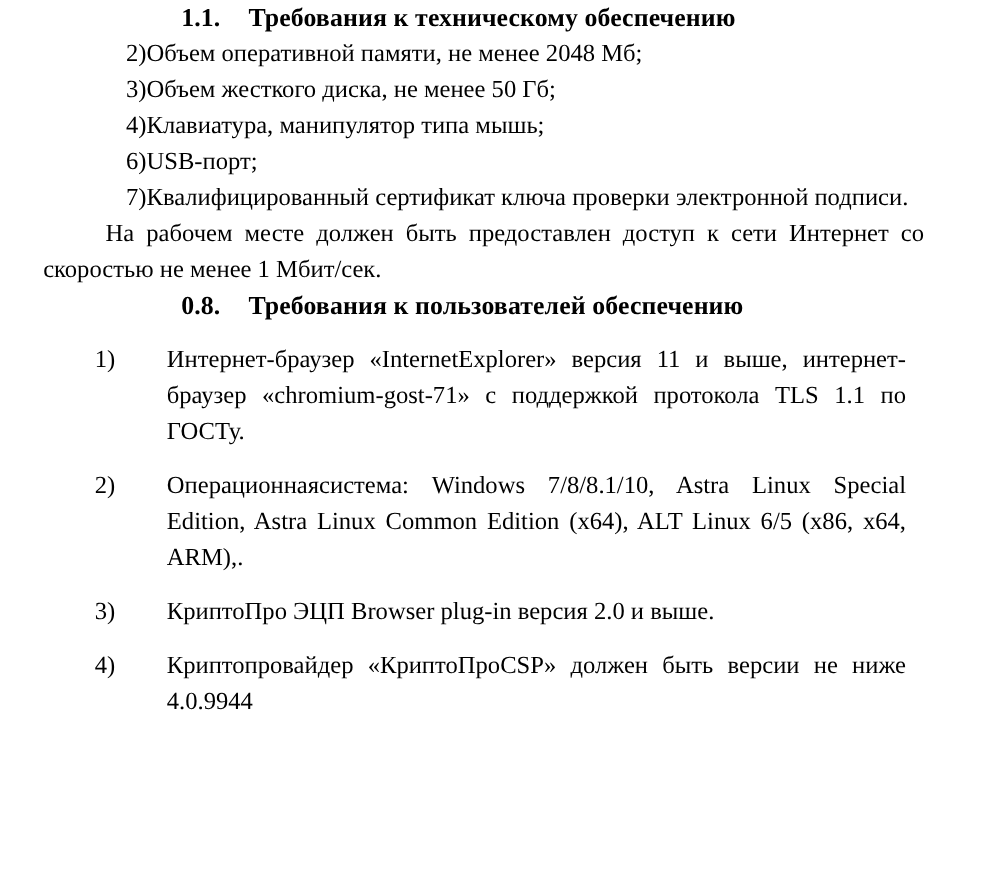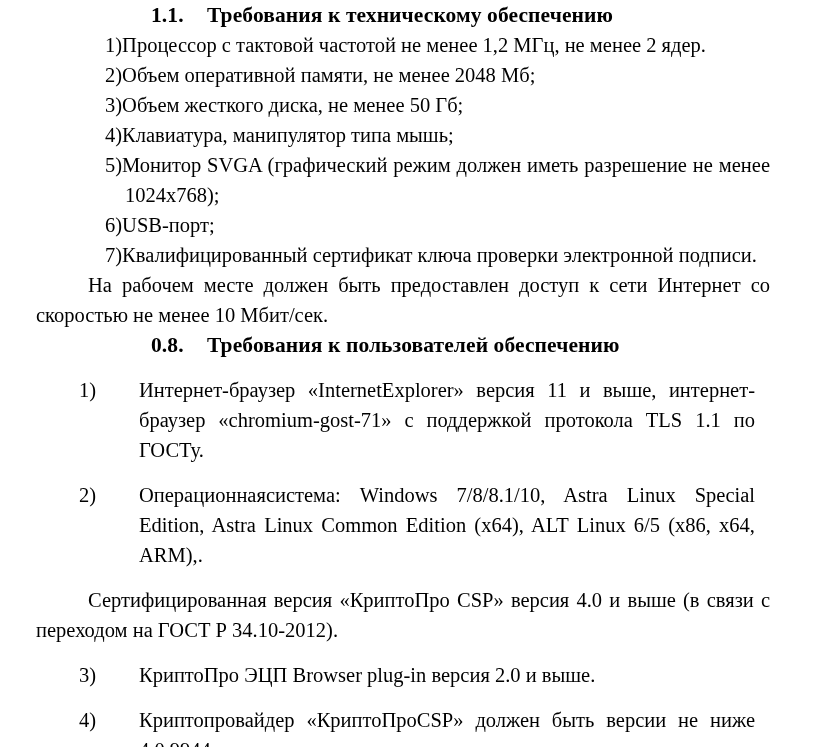--- a/index.html
+++ b/index.html
@@ -83,44 +83,41 @@
 </head>
 <body>
 
 <div class="page">
 
   <h2 class="heading">
     <span class="num">1.1.</span><span>Требования к техническому обеспечению</span>
   </h2>
 
 
-  <p class="li"><span class="marker">1)</span><span>Процессор с тактовой частотой не менее 1,2 МГц, не менее 2 ядер.</span></p>
 
   <p class="li"><span class="marker">2)</span><span>Объем оперативной памяти, не менее 2048 Мб;</span></p>
 
   <p class="li"><span class="marker">3)</span><span>Объем жесткого диска, не менее 50 Гб;</span></p>
 
   <p class="li"><span class="marker">4)</span><span>Клавиатура, манипулятор типа мышь;</span></p>
 
-  <p class="li"><span class="marker">5)</span><span>Монитор SVGA (графический режим должен иметь разрешение не менее 1024x768);</span></p>
 
   <p class="li"><span class="marker">6)</span><span>USB-порт;</span></p>
 
   <p class="li"><span class="marker">7)</span><span>Квалифицированный сертификат ключа проверки электронной подписи.</span></p>
 
-  <p class="para">На рабочем месте должен быть предоставлен доступ к сети Интернет со скоростью не менее 10 Мбит/сек.</p>
+  <p class="para">На рабочем месте должен быть предоставлен доступ к сети Интернет со скоростью не менее 1 Мбит/сек.</p>
 
   <h2 class="heading">
     <span class="num">0.8.</span><span>Требования к пользователей обеспечению</span>
   </h2>
 
 
   <p class="li-wide"><span class="marker">1)</span><span>Интернет-браузер «InternetExplorer» версия 11 и выше, интернет-браузер «chromium-gost-71» с поддержкой протокола TLS 1.1 по ГОСТу.</span></p>
 
   <p class="li-wide"><span class="marker">2)</span><span>Операционнаясистема: Windows 7/8/8.1/10, Astra Linux Special Edition, Astra Linux Common Edition (x64), ALT Linux 6/5 (x86, x64, ARM),.</span></p>
 
-  <p class="para">Сертифицированная версия «КриптоПро CSP» версия 4.0 и выше (в связи с переходом на ГОСТ Р 34.10-2012).</p>
 
   <p class="li-wide"><span class="marker">3)</span><span>КриптоПро ЭЦП Browser plug-in версия 2.0 и выше.</span></p>
 
   <p class="li-wide"><span class="marker">4)</span><span>Криптопровайдер «КриптоПроCSP» должен быть версии не ниже 4.0.9944</span></p>
 
 </div>
 
 </body></html>

